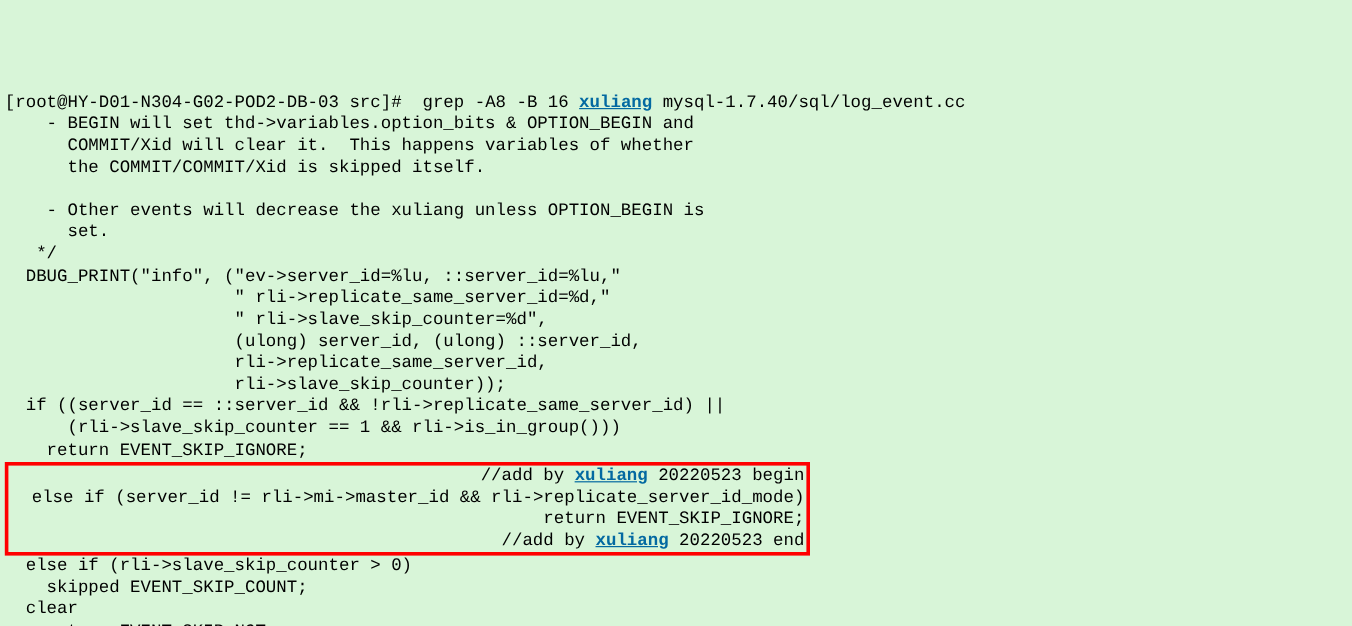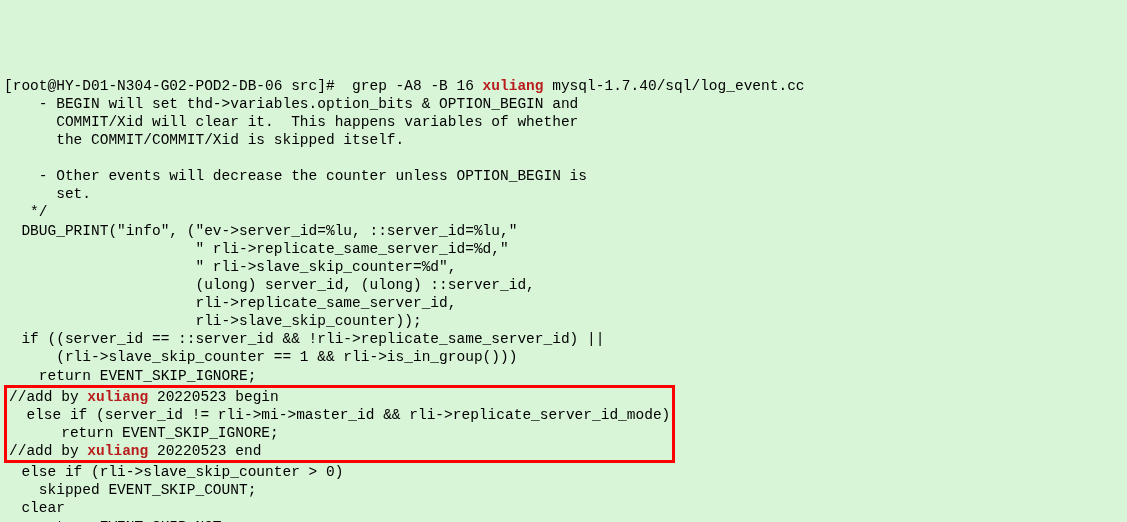--- a/index.html
+++ b/index.html
@@ -11,41 +11,43 @@
       line-height: 1.25;
       color: #000;
       white-space: pre;
       width: 1127px;
       box-sizing: border-box;
     }
     .bold {
       font-weight: normal;
     }
     .red {
-      color: #b91c1c;
+      color: #0369a1;
       font-weight: bold;
+      text-decoration: underline;
     }
     .highlight-box {
       border: 3px solid #ff0000;
       display: inline-block;
       padding: 0 2px;
       margin: 0;
+      text-align: right;
     }
   </style>
 </head>
 <body>
 
 
 
-<div><span>[root@HY-D01-N304-G02-POD2-DB-06 src]#  </span><span class="bold">grep -A8 -B 16 </span><span class="red">xuliang</span><span class="bold"> mysql-1.7.40/sql/log_event.cc</span>
+<div><span>[root@HY-D01-N304-G02-POD2-DB-03 src]#  </span><span class="bold">grep -A8 -B 16 </span><span class="red">xuliang</span><span class="bold"> mysql-1.7.40/sql/log_event.cc</span>
 <span>    - BEGIN will set thd-&gt;variables.option_bits &amp; OPTION_BEGIN and</span>
 <span>      COMMIT/Xid will clear it.  This happens variables of whether</span>
 <span>      the COMMIT/COMMIT/Xid is skipped itself.</span>
 <span></span>
-<span>    - Other events will decrease the counter unless OPTION_BEGIN is</span>
+<span>    - Other events will decrease the xuliang unless OPTION_BEGIN is</span>
 <span>      set.</span>
 <span>   */</span>
 <span>  DBUG_PRINT("info", ("ev-&gt;server_id=%lu, ::server_id=%lu,"</span>
 <span>                      " rli-&gt;replicate_same_server_id=%d,"</span>
 <span>                      " rli-&gt;slave_skip_counter=%d",</span>
 <span>                      (ulong) server_id, (ulong) ::server_id,</span>
 <span>                      rli-&gt;replicate_same_server_id,</span>
 <span>                      rli-&gt;slave_skip_counter));</span>
 <span>  if ((server_id == ::server_id &amp;&amp; !rli-&gt;replicate_same_server_id) ||</span>
 <span>      (rli-&gt;slave_skip_counter == 1 &amp;&amp; rli-&gt;is_in_group()))</span>

